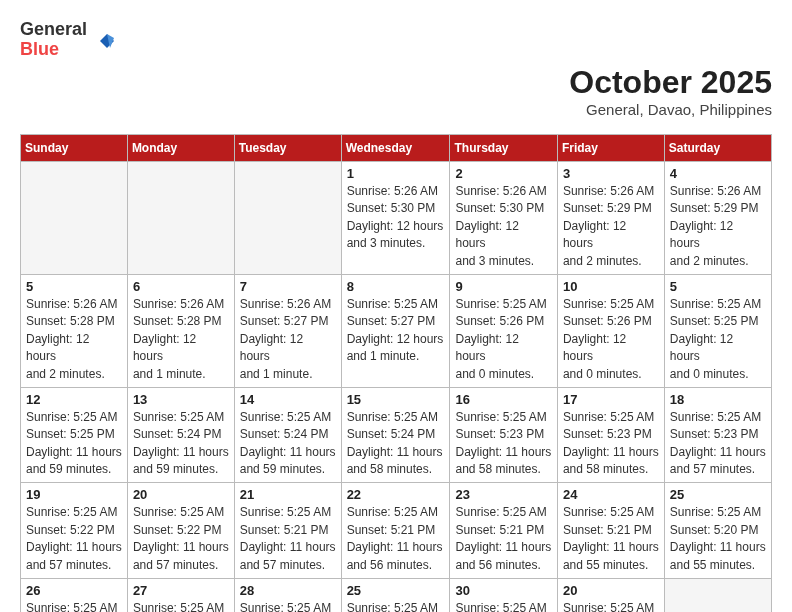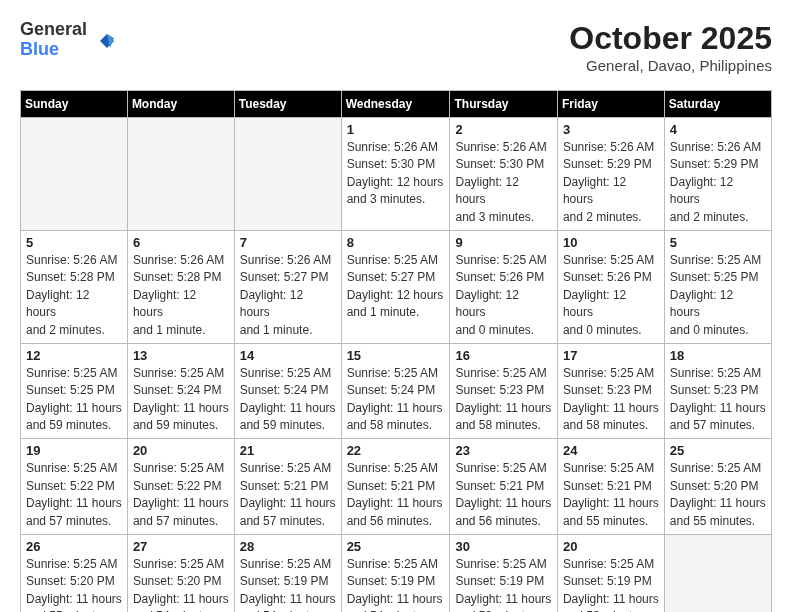--- a/index.html
+++ b/index.html
@@ -17,46 +17,47 @@
       margin-bottom: 16px;
     }
     .logo-text {
       display: flex;
       flex-direction: column;
       font-size: 18px;
       font-weight: bold;
       line-height: 1.1;
     }
     .logo-general { color: #333; }
-    .logo-blue { color: #3b82f6; }
+    .logo-blue { color: #ef4444; }
     .logo-icon {
       width: 18px;
       height: 18px;
       margin-left: 2px;
       margin-top: 2px;
     }
     .title-block {
       text-align: right;
+      margin-top: 44px;
     }
     .month-title {
       font-size: 32px;
       font-weight: bold;
       color: #222;
     }
     .subtitle {
       font-size: 15px;
       color: #444;
     }
     .calendar {
       width: 100%;
       border-collapse: collapse;
       border: 1px solid #bbb;
     }
     .calendar th {
-      background: #000000;
+      background: #b91c1c;
       color: #fff;
       padding: 6px 4px;
       font-size: 12px;
       font-weight: bold;
       text-align: left;
       border: 1px solid #bbb;
     }
     .calendar td {
       vertical-align: top;
       border: 1px solid #bbb;

